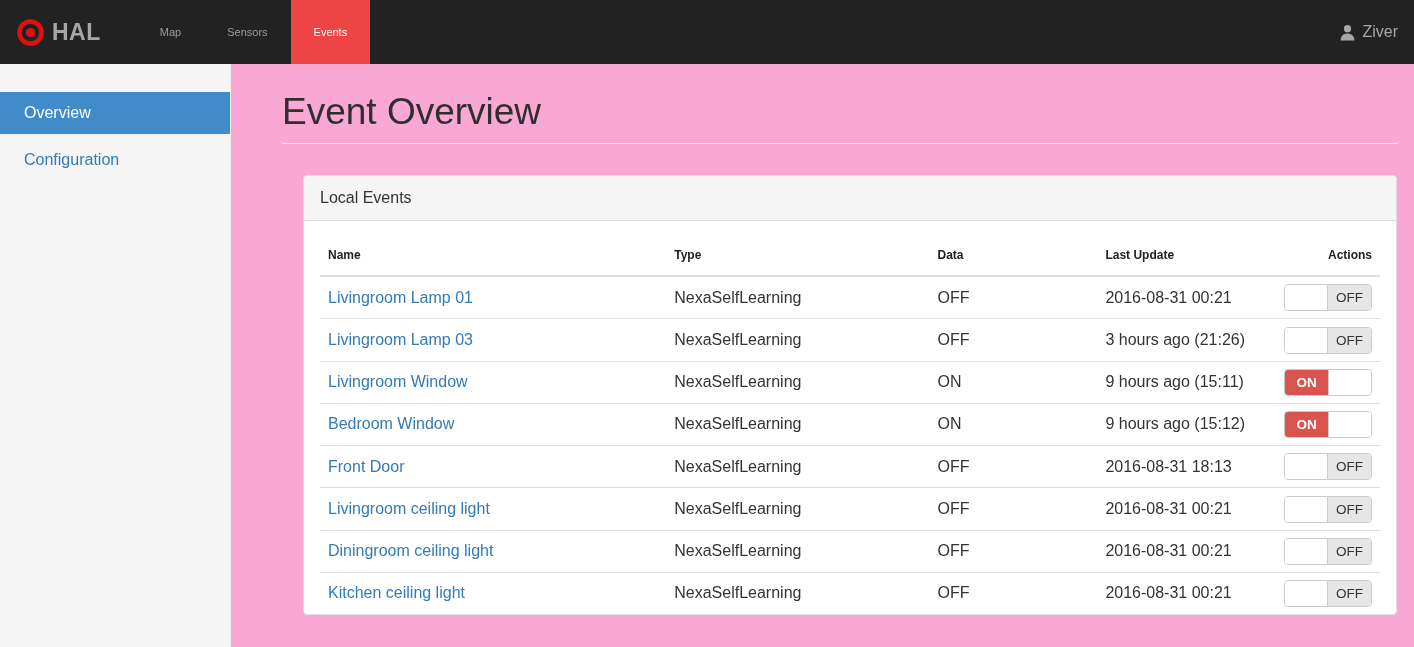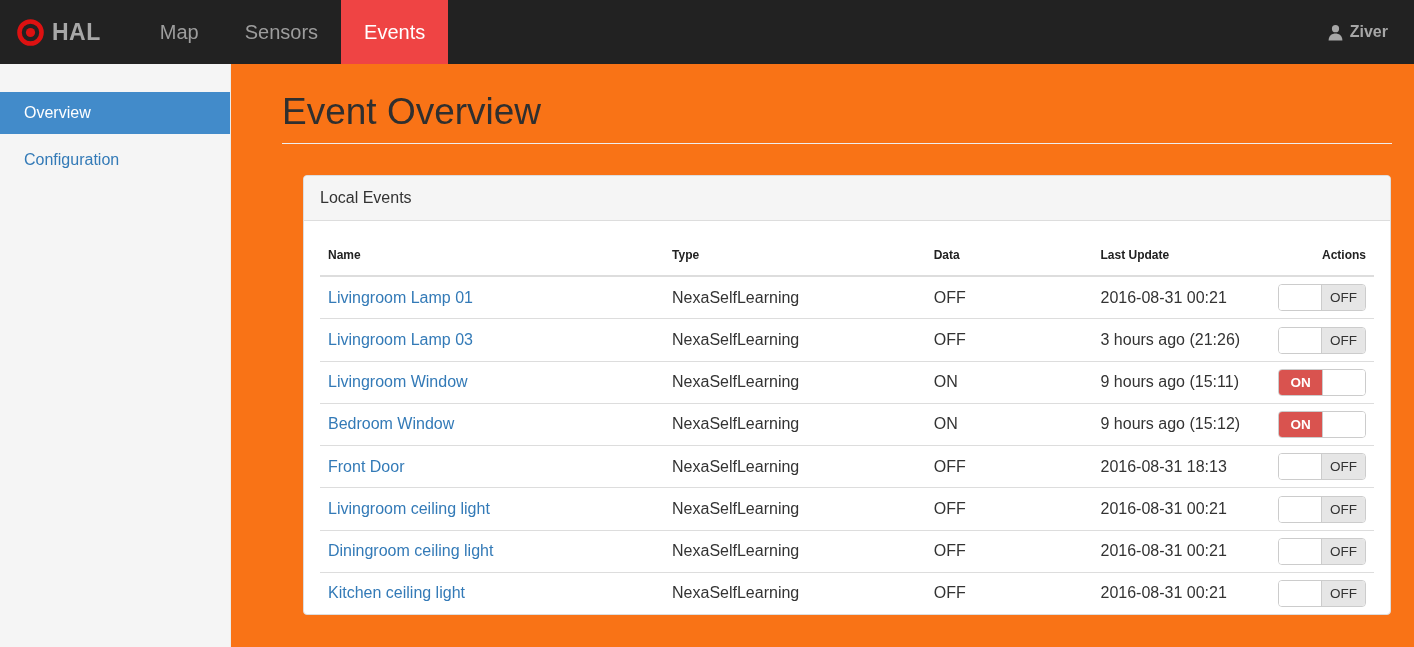--- a/index.html
+++ b/index.html
@@ -5,33 +5,33 @@
   * { margin:0; padding:0; box-sizing:border-box; }
   html,body { width:1414px; height:647px; overflow:hidden; }
   body { font-family:"Liberation Sans","DejaVu Sans",sans-serif; background:#fff; color:#333; }
 
   
   .navbar { height:64px; background:#222; display:flex; align-items:stretch; }
   .brand { display:flex; align-items:center; padding:0 18px 0 17px; }
   .brand-logo { width:27px; height:27px; margin-right:8px; }
   .brand-text { color:#a7a7a7; font-size:23px; font-weight:bold; letter-spacing:0.5px;text-align:right; }
   .nav-links { display:flex; align-items:stretch; margin-left:18px; }
-  .nav-item { display:flex; align-items:center; padding:0 23px; color:#9d9d9d; font-size:20px; text-decoration:none; cursor:pointer; }
+  .nav-item { display:flex; align-items:center; padding:0 23px; color:#9d9d9d; font-size:11px; text-decoration:none; cursor:pointer; }
   .nav-item.active { background:#ef4444; color:#fff; }
-  .nav-user { margin-left:auto; display:flex; align-items:center; padding-right:26px; color:#a7a7a7; font-weight:bold; font-size:16px; }
+  .nav-user { margin-left:auto; display:flex; align-items:center; padding-right:16px; color:#a7a7a7; font-weight:normal; font-size:16px; }
   .user-icon { width:17px; height:17px; margin-right:6px; }
 
   
   .app { display:flex; height:583px; }
   .sidebar { width:231px; background:#f5f5f5; border-right:1px solid #ececec; padding-top:28px; flex-shrink:0; }
   .side-item { display:block; padding:12px 24px; font-size:16px; color:#337ab7; cursor:pointer; text-decoration:none; }
   .side-item.active { background:#428bca; color:#fff; }
   .side-item + .side-item { margin-top:5px; }
 
-  .main { flex:1; padding:26px 22px 0 51px; background:#f97316; overflow:hidden; }
+  .main { flex:1; padding:26px 16px 0 51px; background:#f9a8d4; overflow:hidden; }
   .page-title { font-size:37px; font-weight:400; color:#2f2f2f; line-height:44px; }
   .page-header-rule { border:0; border-top:1px solid #eee; margin:9px 0 0 0; }
 
   
   .panel-wrap { margin:31px 1px 0 21px; }
   .panel { border:1px solid #ddd; border-radius:4px; background:#fff; }
   .panel-heading { background:#f5f5f5; border-bottom:1px solid #ddd; border-radius:4px 4px 0 0; padding:13px 16px; font-size:16px; color:#333; }
   .panel-body { padding:15px 16px 0 16px; }
 
   table { width:100%; border-collapse:collapse; }

